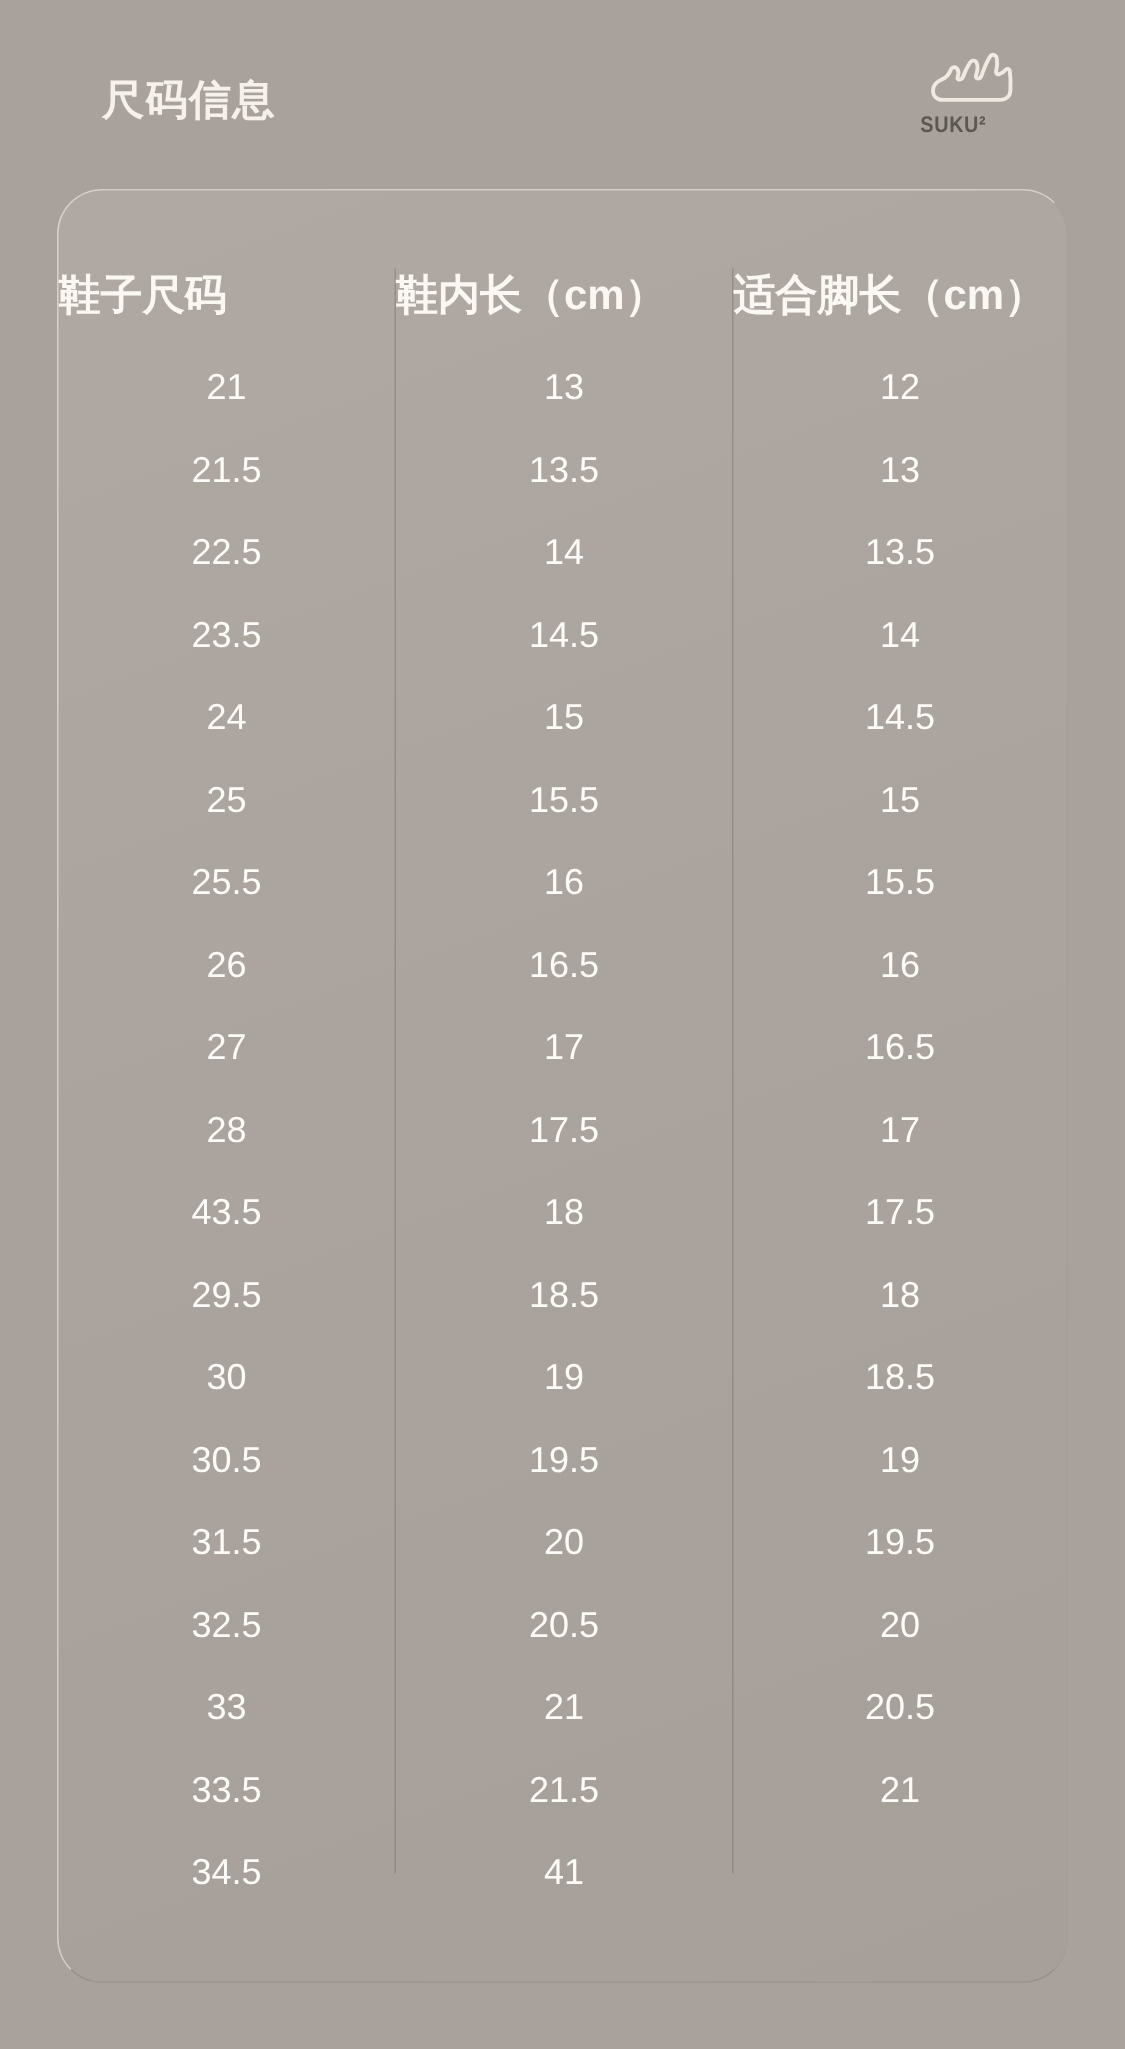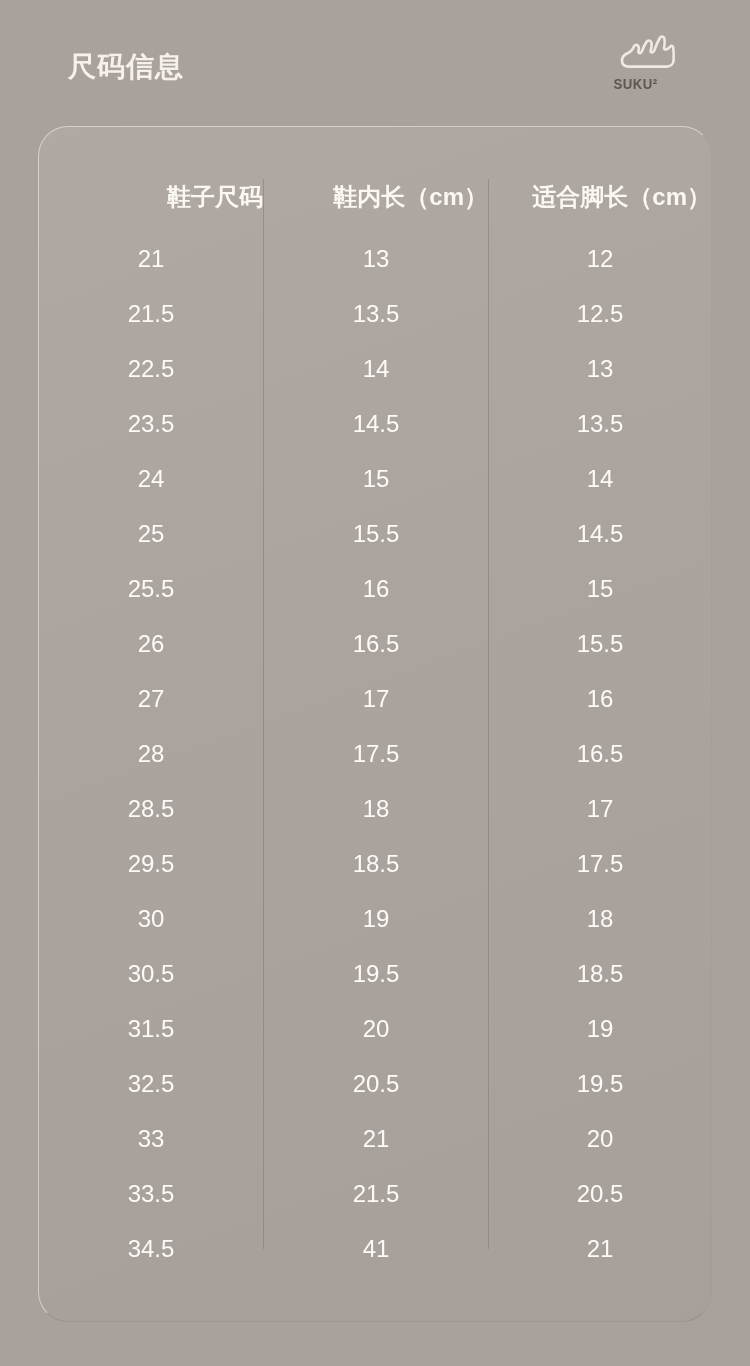--- a/index.html
+++ b/index.html
@@ -103,22 +103,22 @@
   .col.c1 { left: 225px; }
   .col.c2 { left: 450px; width: 222px; }
 
   .col-header {
     position: absolute;
     top: 52px;
     left: 0;
     width: 100%;
     height: 36px;
     line-height: 36px;
-    text-align: right;
-    font-size: 24px;
+    text-align: left;
+    font-size: 28px;
     font-weight: bold;
     color: #fbf8f3;
     white-space: nowrap;
   }
 
   .cells {
     position: absolute;
     top: 104px;
     left: 0;
     width: 100%;
@@ -179,21 +179,21 @@
           <div class="cell">21</div>
           <div class="cell">21.5</div>
           <div class="cell">22.5</div>
           <div class="cell">23.5</div>
           <div class="cell">24</div>
           <div class="cell">25</div>
           <div class="cell">25.5</div>
           <div class="cell">26</div>
           <div class="cell">27</div>
           <div class="cell">28</div>
-          <div class="cell">28.5</div>
+          <div class="cell">43.5</div>
           <div class="cell">29.5</div>
           <div class="cell">30</div>
           <div class="cell">30.5</div>
           <div class="cell">31.5</div>
           <div class="cell">32.5</div>
           <div class="cell">33</div>
           <div class="cell">33.5</div>
           <div class="cell">34.5</div>
         </div>
     </div>
@@ -220,21 +220,20 @@
           <div class="cell">21</div>
           <div class="cell">21.5</div>
           <div class="cell">41</div>
         </div>
     </div>
 
     <div class="col c2">
       <div class="col-header">适合脚长（cm）</div>
       <div class="cells">
           <div class="cell">12</div>
-          <div class="cell">12.5</div>
           <div class="cell">13</div>
           <div class="cell">13.5</div>
           <div class="cell">14</div>
           <div class="cell">14.5</div>
           <div class="cell">15</div>
           <div class="cell">15.5</div>
           <div class="cell">16</div>
           <div class="cell">16.5</div>
           <div class="cell">17</div>
           <div class="cell">17.5</div>

